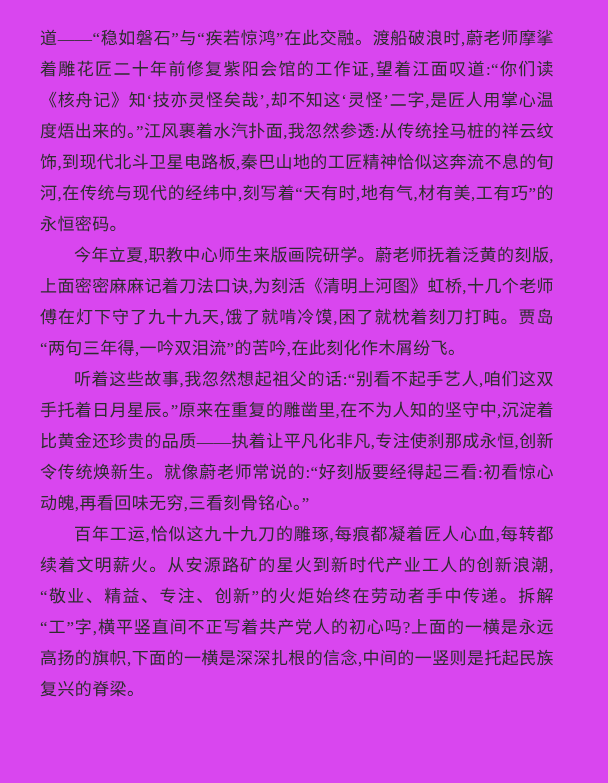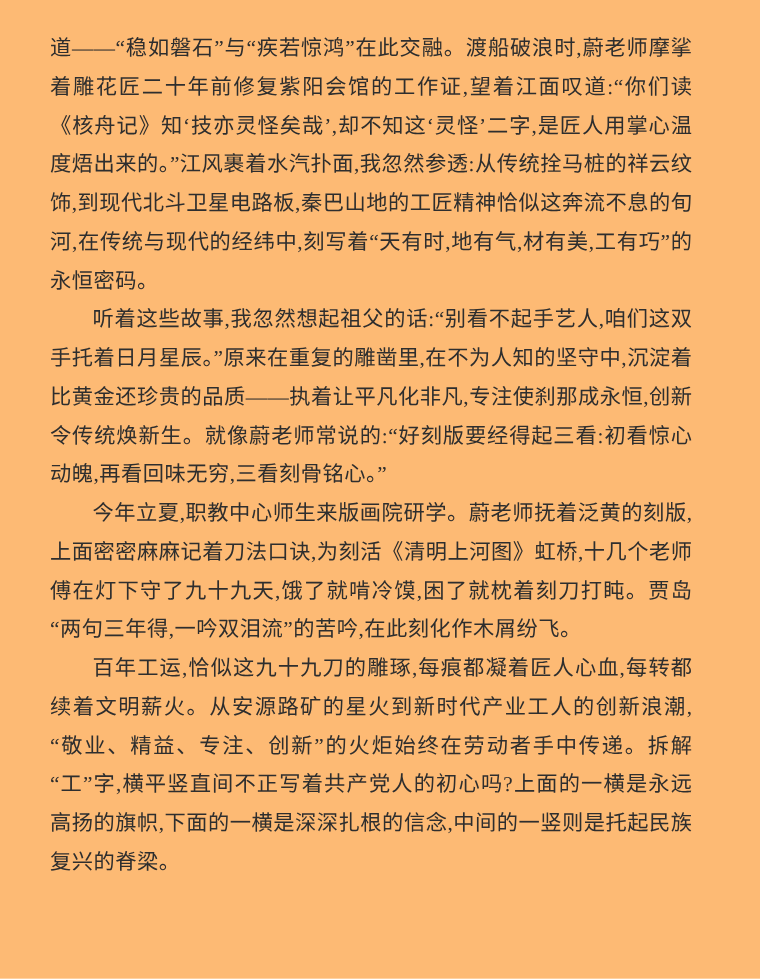--- a/index.html
+++ b/index.html
@@ -10,21 +10,21 @@
   body {
     width: 608px;
     height: 783px;
     overflow: hidden;
   }
   .page {
     box-sizing: border-box;
     width: 608px;
     height: 783px;
     padding: 23px 54px 0 40px;
-    background: #fdba74;
+    background: #d946ef;
   }
   .text-body {
     font-family: "Liberation Serif", "DejaVu Serif", serif;
     font-size: 17px;
     line-height: 31px;
     color: #2e2e2e;
     text-align: justify;
     text-justify: inter-ideograph;
     letter-spacing: 0.4px;
   }
@@ -35,17 +35,17 @@
   .text-body p.indent {
     text-indent: 2em;
   }
 </style>
 </head>
 <body>
 
 <div class="page">
   <div class="text-body">
     <p>道——“稳如磐石”与“疾若惊鸿”在此交融。渡船破浪时,蔚老师摩挲着雕花匠二十年前修复紫阳会馆的工作证,望着江面叹道:“你们读《核舟记》知‘技亦灵怪矣哉’,却不知这‘灵怪’二字,是匠人用掌心温度焐出来的。”江风裹着水汽扑面,我忽然参透:从传统拴马桩的祥云纹饰,到现代北斗卫星电路板,秦巴山地的工匠精神恰似这奔流不息的旬河,在传统与现代的经纬中,刻写着“天有时,地有气,材有美,工有巧”的永恒密码。</p>
+    <p class="indent">今年立夏,职教中心师生来版画院研学。蔚老师抚着泛黄的刻版,上面密密麻麻记着刀法口诀,为刻活《清明上河图》虹桥,十几个老师傅在灯下守了九十九天,饿了就啃冷馍,困了就枕着刻刀打盹。贾岛“两句三年得,一吟双泪流”的苦吟,在此刻化作木屑纷飞。</p>
     <p class="indent">听着这些故事,我忽然想起祖父的话:“别看不起手艺人,咱们这双手托着日月星辰。”原来在重复的雕凿里,在不为人知的坚守中,沉淀着比黄金还珍贵的品质——执着让平凡化非凡,专注使刹那成永恒,创新令传统焕新生。就像蔚老师常说的:“好刻版要经得起三看:初看惊心动魄,再看回味无穷,三看刻骨铭心。”</p>
-    <p class="indent">今年立夏,职教中心师生来版画院研学。蔚老师抚着泛黄的刻版,上面密密麻麻记着刀法口诀,为刻活《清明上河图》虹桥,十几个老师傅在灯下守了九十九天,饿了就啃冷馍,困了就枕着刻刀打盹。贾岛“两句三年得,一吟双泪流”的苦吟,在此刻化作木屑纷飞。</p>
     <p class="indent">百年工运,恰似这九十九刀的雕琢,每痕都凝着匠人心血,每转都续着文明薪火。从安源路矿的星火到新时代产业工人的创新浪潮,“敬业、精益、专注、创新”的火炬始终在劳动者手中传递。拆解“工”字,横平竖直间不正写着共产党人的初心吗?上面的一横是永远高扬的旗帜,下面的一横是深深扎根的信念,中间的一竖则是托起民族复兴的脊梁。</p>
   </div>
 </div>
 
 </body></html>

